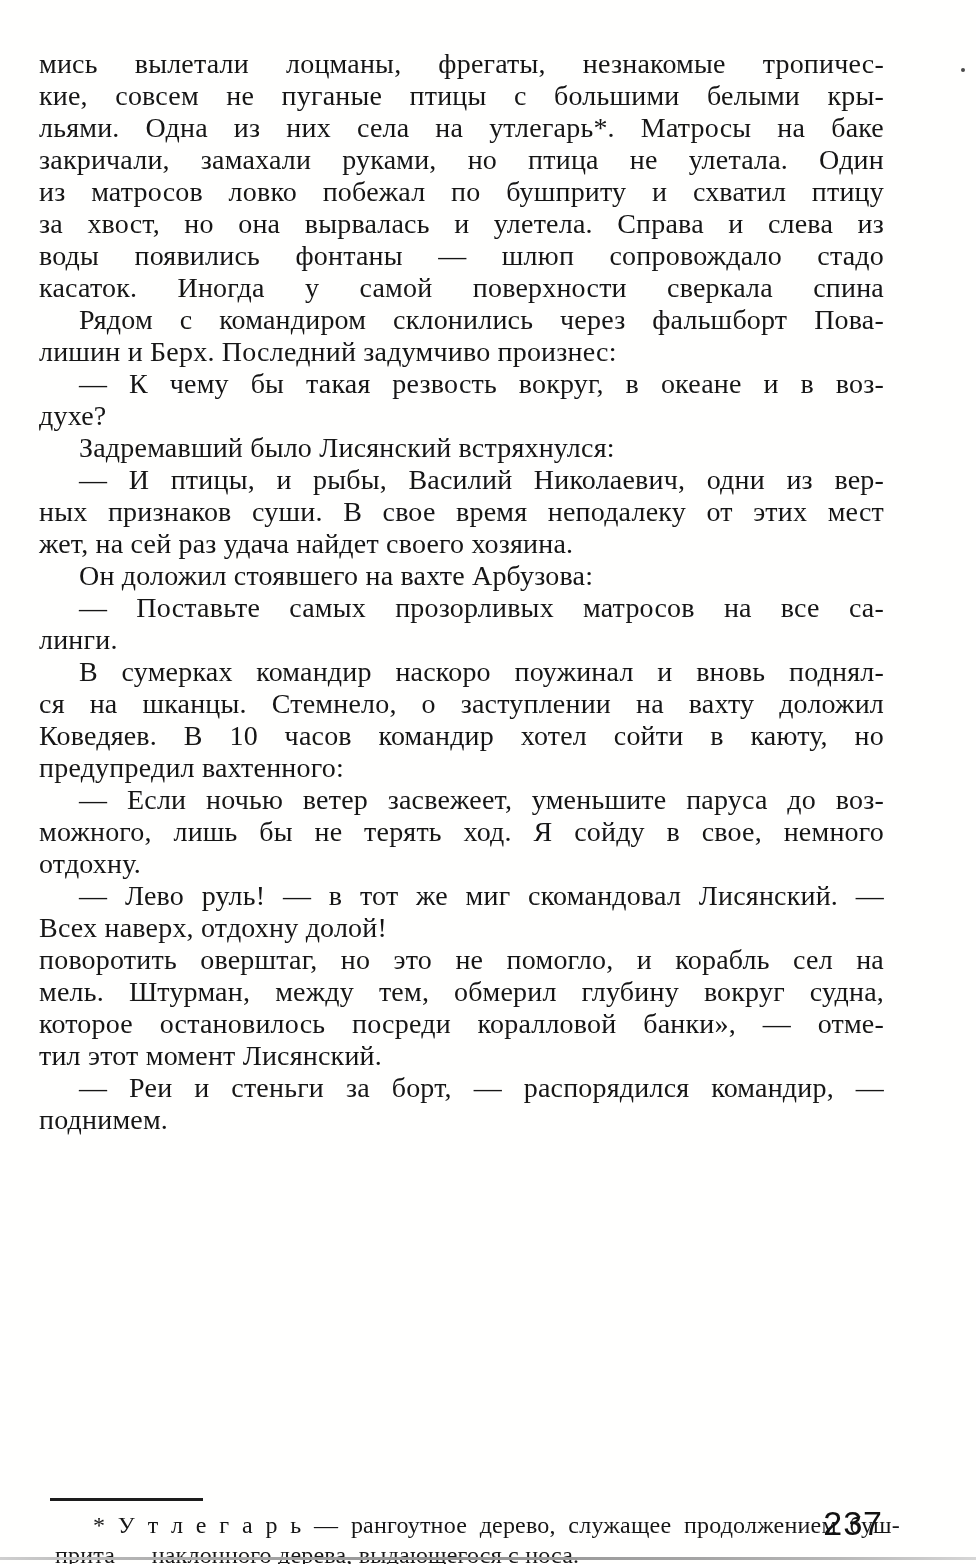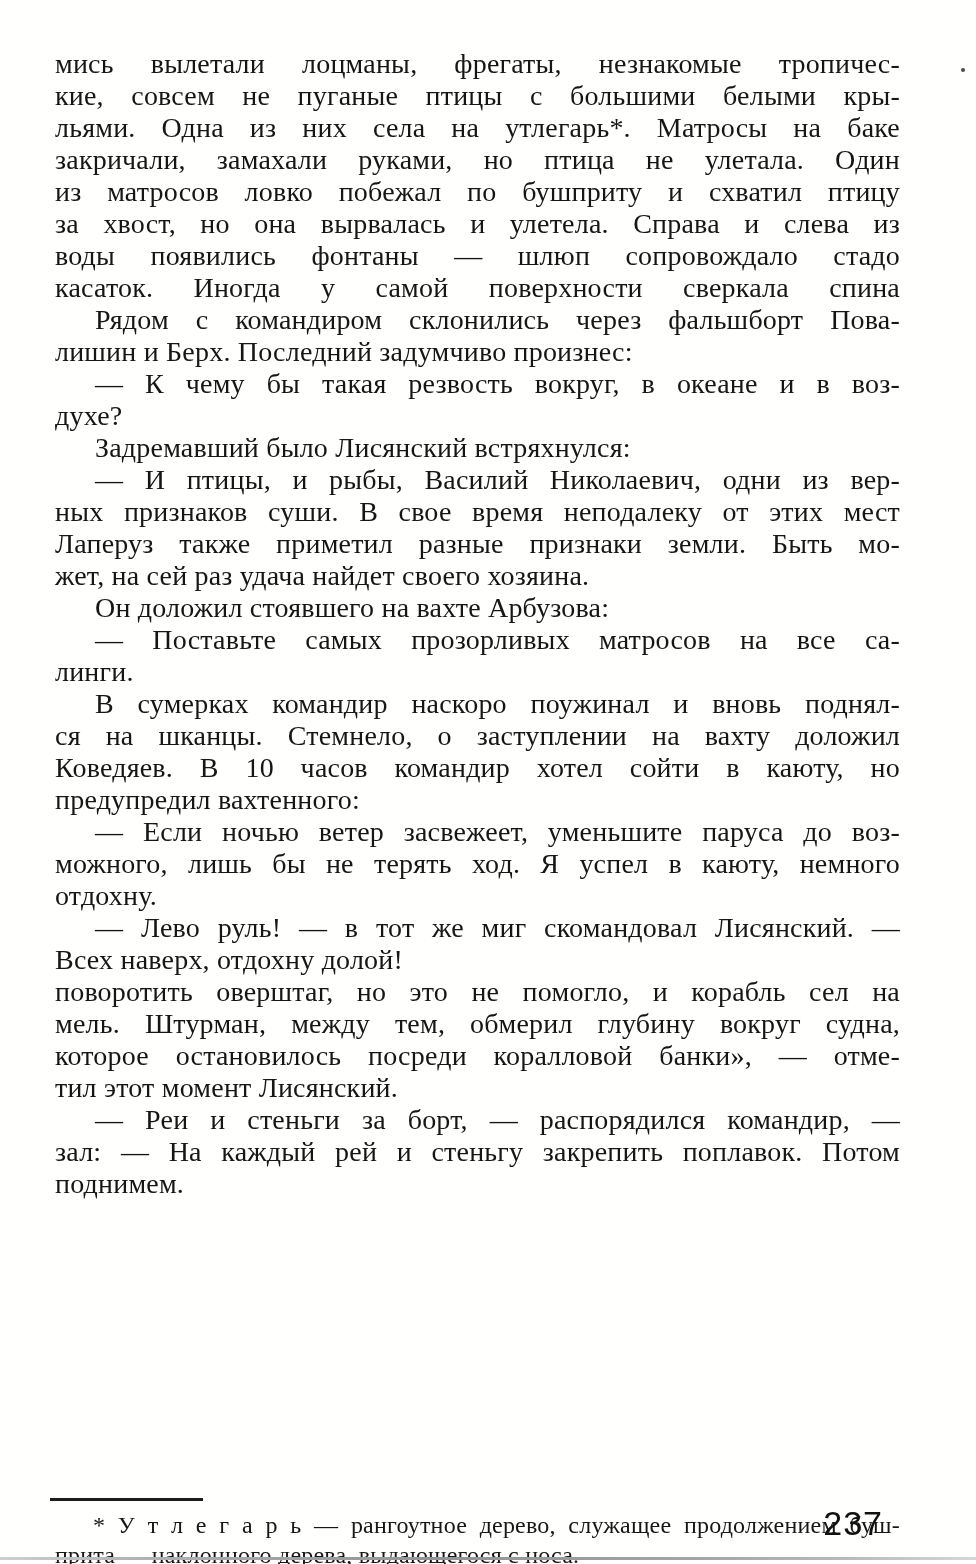--- a/index.html
+++ b/index.html
@@ -12,21 +12,21 @@
     width: 976px;
     height: 1564px;
     background: #fffffe;
     overflow: hidden;
     color: #161616;
     font-family: "Liberation Serif", "DejaVu Serif", serif;
   }
   .page-body {
     position: absolute;
     top: 48px;
-    left: 55px;
+    left: 39px;
     width: 845px;
   }
   .para { margin: 0; }
   .line {
     font-size: 28px;
     line-height: 32px;
     white-space: normal;
     text-align: justify;
     text-align-last: justify;
     letter-spacing: 0.2px;
@@ -112,54 +112,52 @@
       <div class="para">
         <div class="line first-indent">— К чему бы такая резвость вокруг, в океане и в воз-</div>
         <div class="line last">духе?</div>
       </div>
       <div class="para">
         <div class="line last first-indent">Задремавший было Лисянский встряхнулся:</div>
       </div>
       <div class="para">
         <div class="line first-indent">— И птицы, и рыбы, Василий Николаевич, одни из вер-</div>
         <div class="line">ных признаков суши. В свое время неподалеку от этих мест</div>
-        <div class="line">Лаперуз также приметил разные признаки земли. Быть мо-</div>
         <div class="line last">жет, на сей раз удача найдет своего хозяина.</div>
       </div>
       <div class="para">
         <div class="line last first-indent">Он доложил стоявшего на вахте Арбузова:</div>
       </div>
       <div class="para">
         <div class="line first-indent">— Поставьте самых прозорливых матросов на все са-</div>
         <div class="line last">линги.</div>
       </div>
       <div class="para">
         <div class="line first-indent">В сумерках командир наскоро поужинал и вновь поднял-</div>
         <div class="line">ся на шканцы. Стемнело, о заступлении на вахту доложил</div>
         <div class="line">Коведяев. В 10 часов командир хотел сойти в каюту, но</div>
         <div class="line last">предупредил вахтенного:</div>
       </div>
       <div class="para">
         <div class="line first-indent">— Если ночью ветер засвежеет, уменьшите паруса до воз-</div>
-        <div class="line">можного, лишь бы не терять ход. Я успел в каюту, немного</div>
+        <div class="line">можного, лишь бы не терять ход. Я сойду в свое, немного</div>
         <div class="line last">отдохну.</div>
       </div>
       <div class="para">
         <div class="line first-indent">— Лево руль! — в тот же миг скомандовал Лисянский. —</div>
         <div class="line last">Всех наверх, отдохну долой!</div>
       </div>
       <div class="para">
         <div class="line">поворотить оверштаг, но это не помогло, и корабль сел на</div>
         <div class="line">мель. Штурман, между тем, обмерил глубину вокруг судна,</div>
         <div class="line">которое остановилось посреди коралловой банки», — отме-</div>
         <div class="line last">тил этот момент Лисянский.</div>
       </div>
       <div class="para">
         <div class="line first-indent">— Реи и стеньги за борт, — распорядился командир, —</div>
-        <div class="line">зал: — На каждый рей и стеньгу закрепить поплавок. Потом</div>
         <div class="line last">поднимем.</div>
       </div>
     </div>
 
   <div class="footnote">
     <div class="footnote-rule"></div>
     <div class="footnote-lines">
         <div class="line first-indent">* У т л е г а р ь — рангоутное дерево, служащее продолжением буш-</div>
         <div class="line last">прита — наклонного дерева, выдающегося с носа.</div>
       </div>

